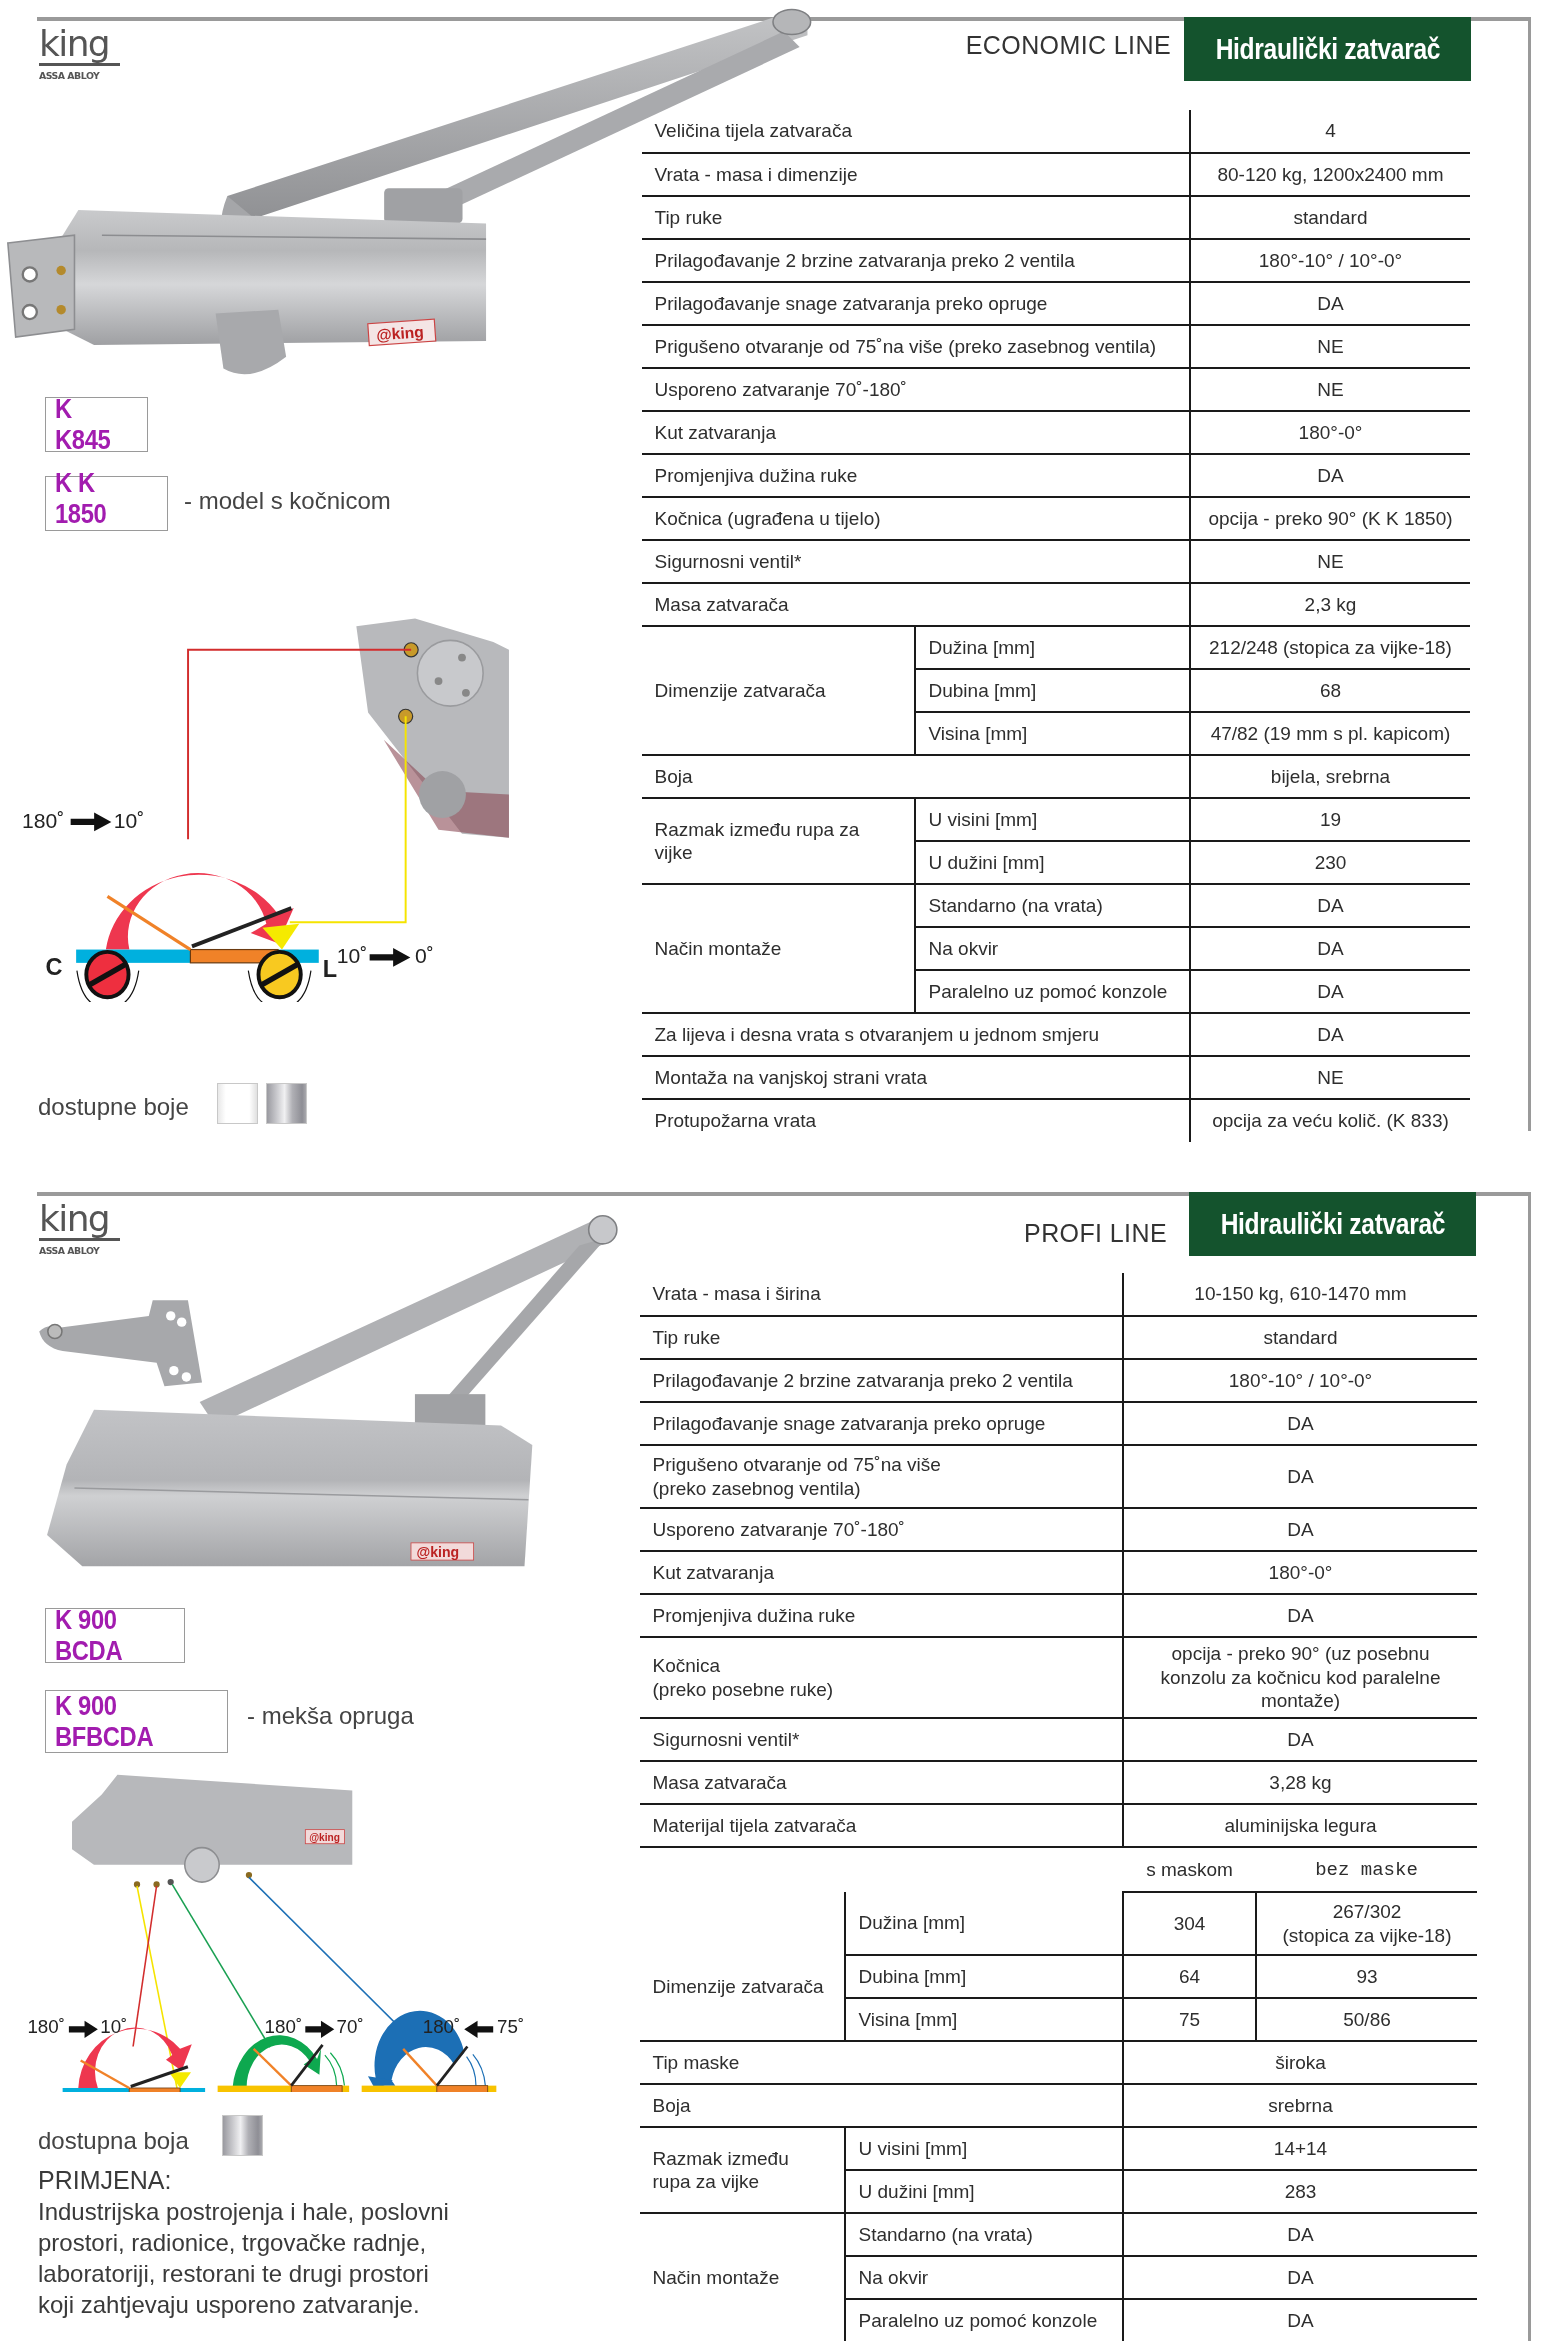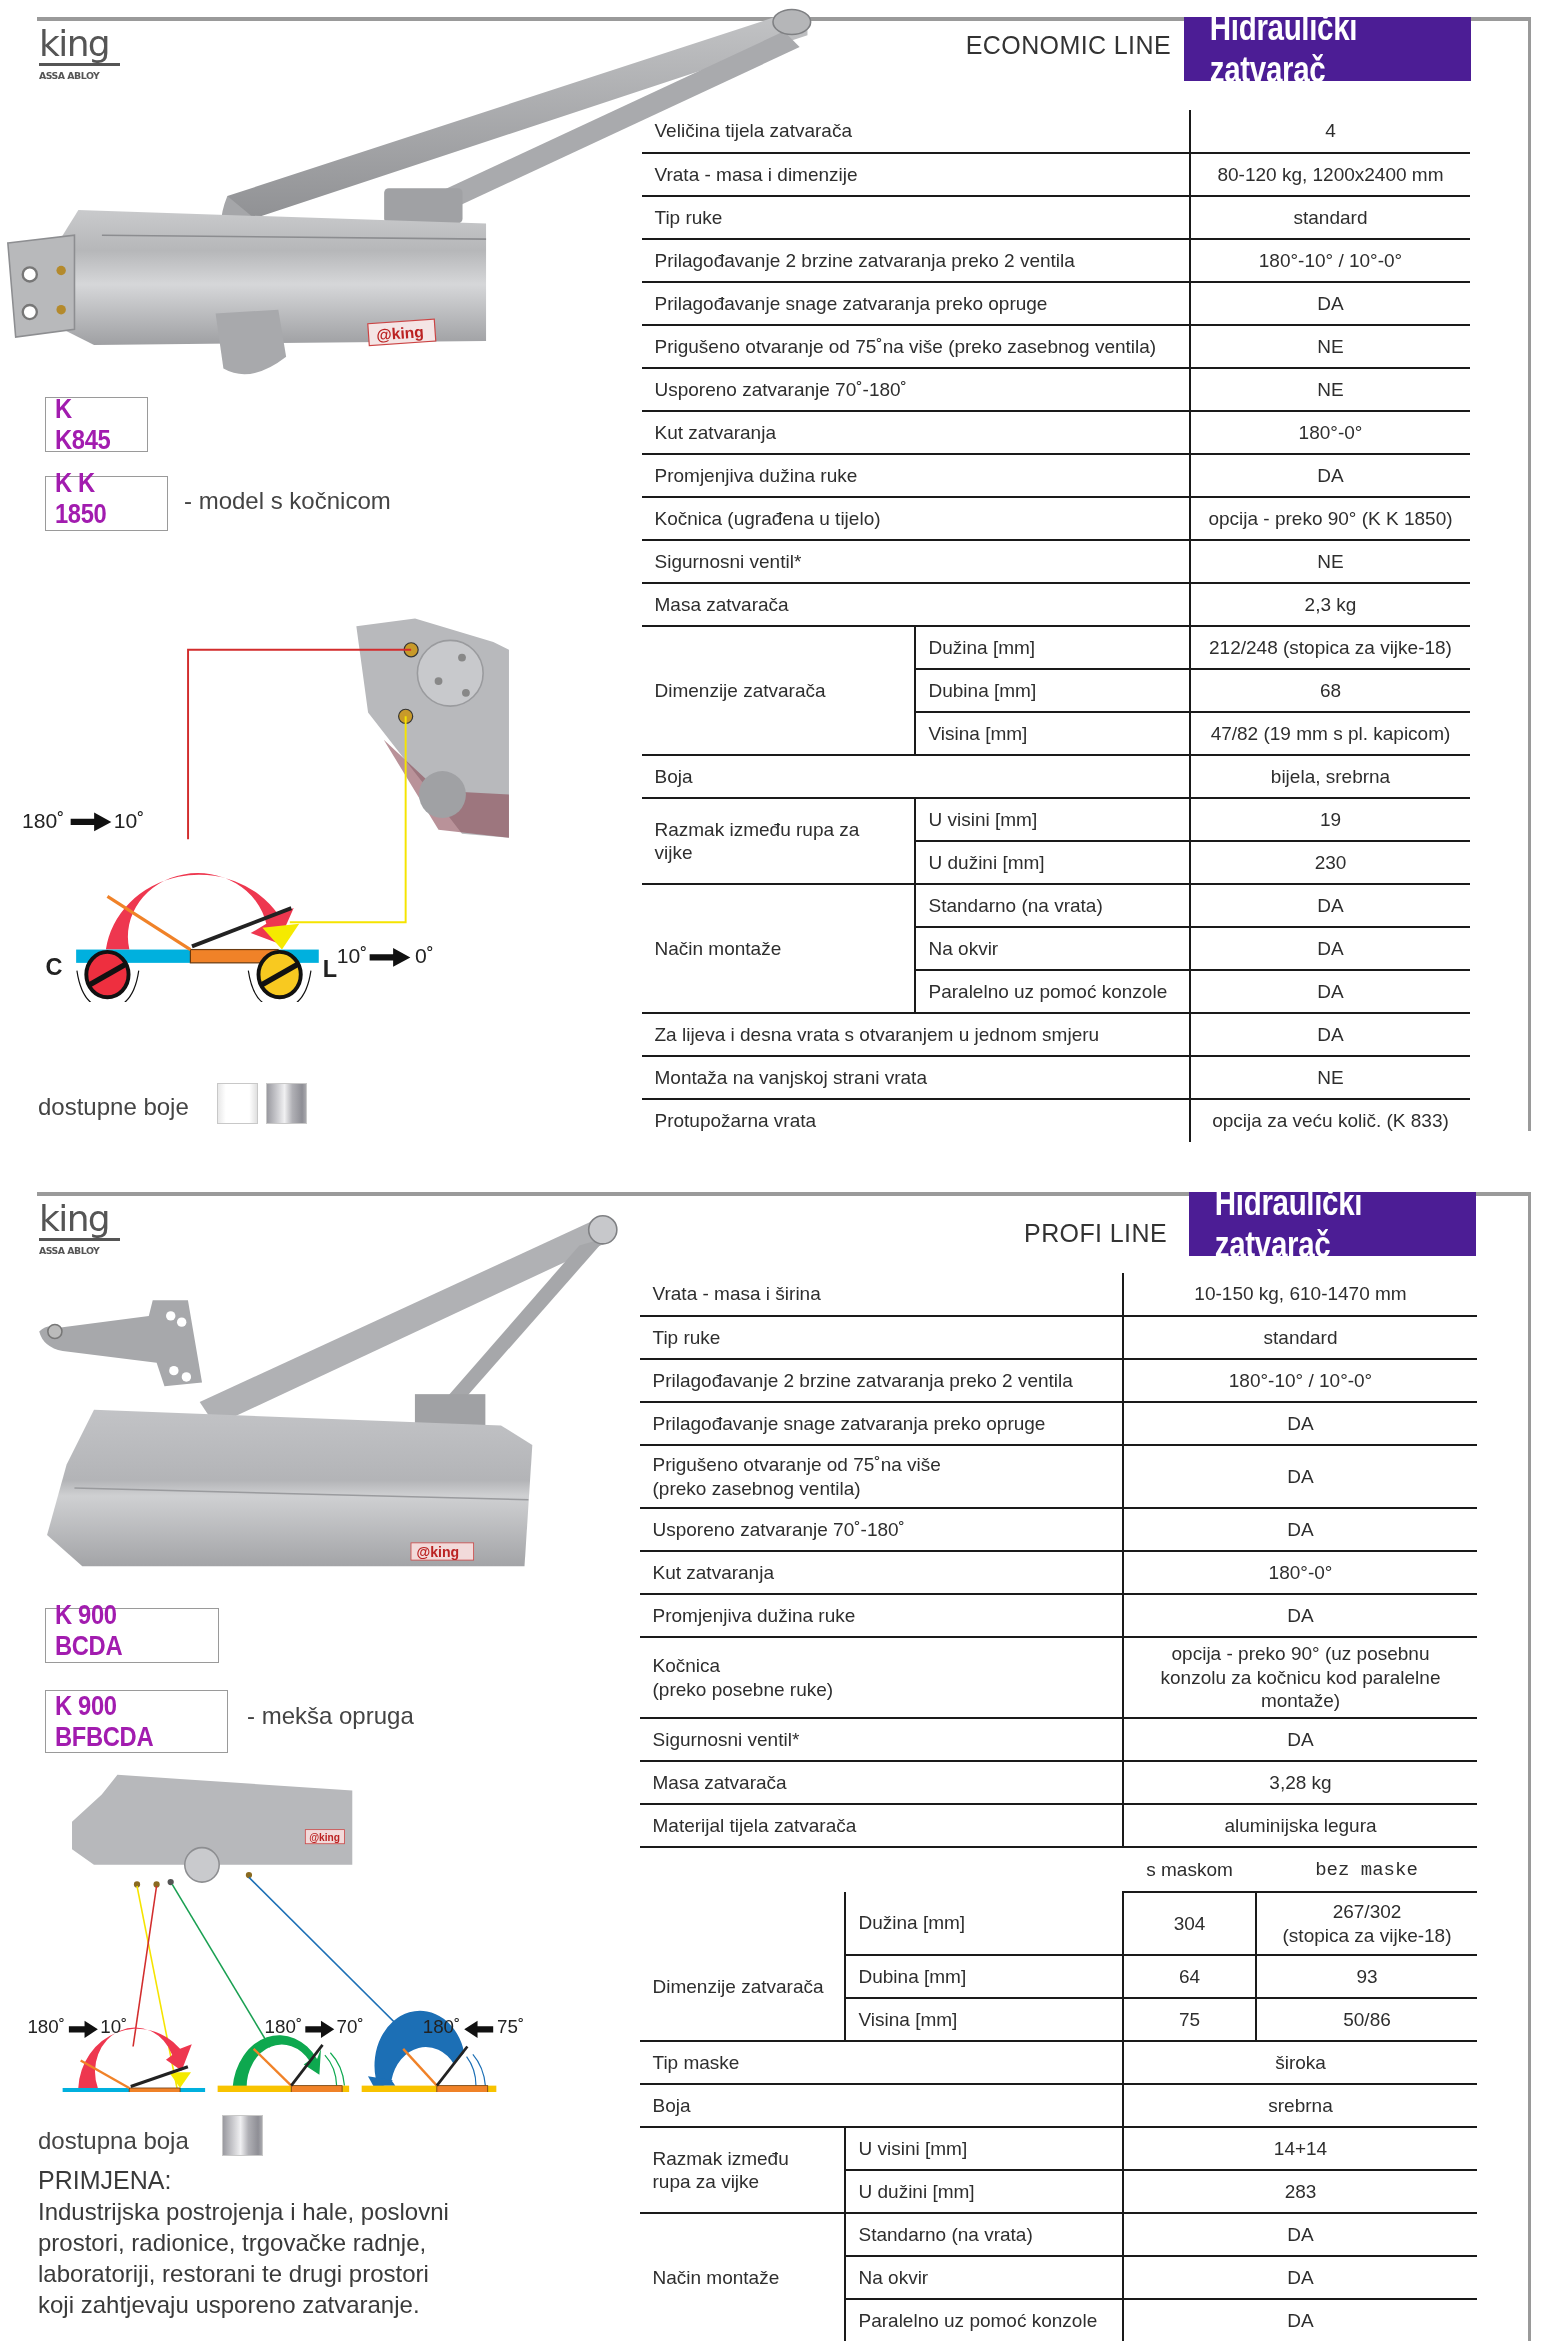--- a/index.html
+++ b/index.html
@@ -12,21 +12,21 @@
 
   .top-rule { position: absolute; height: 3.9px; background: #9a9a9a; }
   .side-rule { position: absolute; width: 3.1px; background: #9a9a9a; }
 
   .logo { position: absolute; left: 39px; width: 86px; }
   .logo .word { font-family: "DejaVu Sans", sans-serif; font-weight: normal; font-size: 36px; color: #555; letter-spacing: -1.6px; line-height: 34px; }
   .logo .bar { height: 2.4px; background: #555; margin-top: 2.4px; width: 81px; }
   .logo .sub { font-family: "DejaVu Sans", sans-serif; font-weight: bold; font-size: 9.4px; color: #555; letter-spacing: -0.5px; margin-top: 4.7px; }
 
   .line-label { position: absolute; font-size: 25px; color: #333; letter-spacing: 0.4px; text-align: right; }
-  .red-tag { position: absolute; background: #4c1d95; color: #fff; font-family: "Liberation Sans", sans-serif; font-weight: bold; font-size: 36px; display: flex; align-items: center; justify-content: center; letter-spacing: -0.4px; transform-origin: center; }
+  .red-tag { position: absolute; background: #14532d; color: #fff; font-family: "Liberation Sans", sans-serif; font-weight: bold; font-size: 30px; display: flex; align-items: center; justify-content: center; letter-spacing: -0.4px; transform-origin: center; }
   .red-tag span { display: inline-block; transform: scaleX(0.82); }
 
   .product { position: absolute; }
 
   .model-box { position: absolute; border: 1.6px solid #9a9a9a; font-family: "Liberation Sans", sans-serif; font-weight: bold; color: #a21caf; font-size: 27px; display: flex; align-items: center; padding: 0 9.4px; letter-spacing: -0.4px; }
   .model-box span { display: inline-block; transform: scaleX(0.88); transform-origin: left center; }
   .model-note { position: absolute; font-size: 24px; color: #444; }
 
   .swatch-label { position: absolute; font-size: 24px; color: #444; }
   .swatch { position: absolute; width: 41px; height: 41px; border: 0.8px solid #c8c8c8; }
@@ -309,21 +309,21 @@
     <polygon points="740,90 775,80 590,290 570,285" fill="#a6a7aa"></polygon>
     <circle cx="770" cy="70" r="18" fill="#c7c8cb" stroke="#7f8083" stroke-width="2"></circle>
     <rect x="530" y="280" width="90" height="40" fill="#a0a1a4"></rect>
 
     <polygon points="85,370 120,300 640,320 680,345 670,500 105,500 60,460" fill="url(#bodyG2)"></polygon>
     <line x1="95" y1="400" x2="675" y2="415" stroke="#9a9b9e" stroke-width="2"></line>
     <rect x="525" y="470" width="80" height="22" fill="#f2dada" stroke="#c44" stroke-width="1"></rect>
     <text x="532" y="488" font-size="18" font-weight="bold" fill="#b22">@king</text>
   </svg>
 
-  <div class="model-box" style="left:45px; top:433px; width:174px; height:55px;align-items:flex-end;">
+  <div class="model-box" style="left:45px; top:433px; width:140px; height:55px;">
     <span>K 900 BCDA</span>
   </div>
   <div class="model-box" style="left:45px; top:515px; width:183px; height:63px;">
     <span>K 900 BFBCDA</span>
   </div>
   <div class="model-note" style="left:247px; top:527px;">- mekša opruga</div>
 
   <svg style="position:absolute; left:0; top:588px;" width="548" height="329" viewBox="0 0 700 420">
 
     <polygon points="130,40 150,15 450,35 450,130 120,130 92,110 92,75" fill="#b7b8bb"></polygon>

